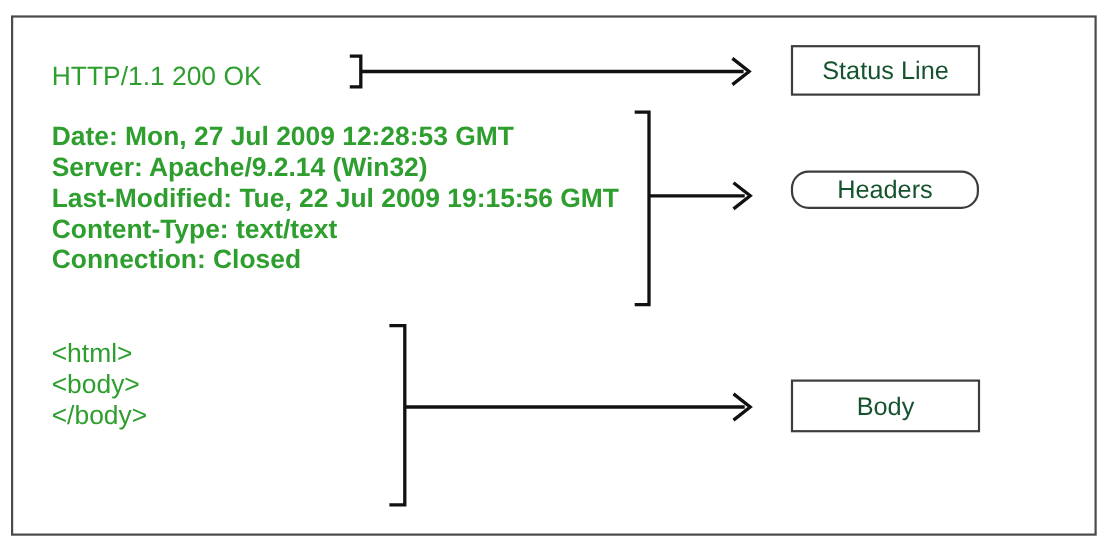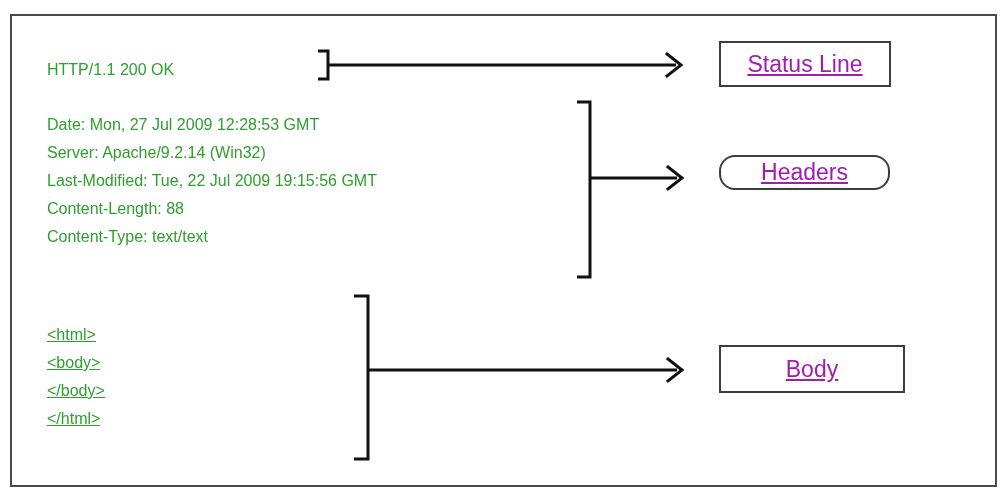--- a/index.html
+++ b/index.html
@@ -21,73 +21,72 @@
     top: 14px;
     width: 987px;
     height: 473px;
     border: 2px solid #4a4a4a;
     box-sizing: border-box;
     background: #ffffff;
   }
   .green-text {
     position: absolute;
     color: #2e9e2e;
-    font-size: 16px;
+    font-size: 24px;
     line-height: 28px;
     white-space: pre;
   }
   .status-line-text {
     left: 47px;
     top: 56px;
   }
   .headers-block {
     left: 47px;
     top: 111px;
+    font-weight: bold;
   }
   .body-block {
     left: 47px;
-    top: 321px;
-    text-decoration: underline;
+    top: 308px;
   }
   .connector-layer {
     position: absolute;
     left: 0;
     top: 0;
     width: 1007px;
     height: 499px;
     pointer-events: none;
   }
   .label-box {
     position: absolute;
     border: 2px solid #3d3d3d;
     box-sizing: border-box;
     background: #ffffff;
     display: flex;
     align-items: center;
     justify-content: center;
-    color: #a21caf;
+    color: #14532d;
     font-size: 23px;
-    text-decoration: underline;
   }
   .box-status { left: 719px; top: 41px;  width: 172px; height: 46px; }
   .box-headers{ left: 719px; top: 155px; width: 171px; height: 35px; border-radius: 16px; }
-  .box-body   { left: 719px; top: 345px; width: 186px; height: 48px; }
+  .box-body   { left: 719px; top: 345px; width: 172px; height: 48px; }
 </style>
 </head>
 <body>
 
 <div class="stage">
 
   <div class="outer-frame"></div>
 
   <div class="green-text status-line-text">HTTP/1.1 200 OK</div>
 
-  <div class="green-text headers-block"><div>Date: Mon, 27 Jul 2009 12:28:53 GMT</div><div>Server: Apache/9.2.14 (Win32)</div><div>Last-Modified: Tue, 22 Jul 2009 19:15:56 GMT</div><div>Content-Length: 88</div><div>Content-Type: text/text</div></div>
+  <div class="green-text headers-block"><div>Date: Mon, 27 Jul 2009 12:28:53 GMT</div><div>Server: Apache/9.2.14 (Win32)</div><div>Last-Modified: Tue, 22 Jul 2009 19:15:56 GMT</div><div>Content-Type: text/text</div><div>Connection: Closed</div></div>
 
-  <div class="green-text body-block"><div>&lt;html&gt;</div><div>&lt;body&gt;</div><div>&lt;/body&gt;</div><div>&lt;/html&gt;</div></div>
+  <div class="green-text body-block"><div>&lt;html&gt;</div><div>&lt;body&gt;</div><div>&lt;/body&gt;</div></div>
 
   <svg class="connector-layer" viewBox="0 0 1007 499" xmlns="http://www.w3.org/2000/svg">
 
     <polyline points="318,51 328,51 328,79 318,79" fill="none" stroke="#111111" stroke-width="3"></polyline>
     <line x1="328" y1="65" x2="676" y2="65" stroke="#111111" stroke-width="3"></line>
     <polyline points="667,54 681,65 667,76" fill="none" stroke="#111111" stroke-width="3" stroke-linecap="square"></polyline>
 
     <polyline points="577,102 590,102 590,277 577,277" fill="none" stroke="#111111" stroke-width="3"></polyline>
     <line x1="590" y1="178" x2="677" y2="178" stroke="#111111" stroke-width="3"></line>
     <polyline points="668,167 682,178 668,189" fill="none" stroke="#111111" stroke-width="3" stroke-linecap="square"></polyline>

